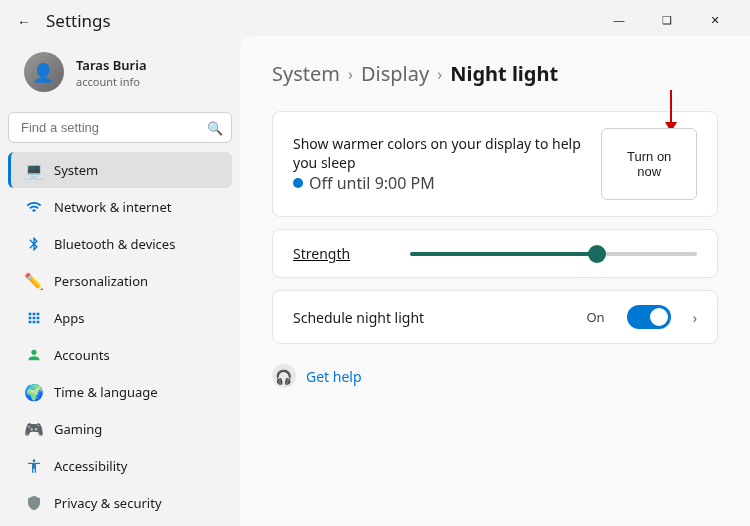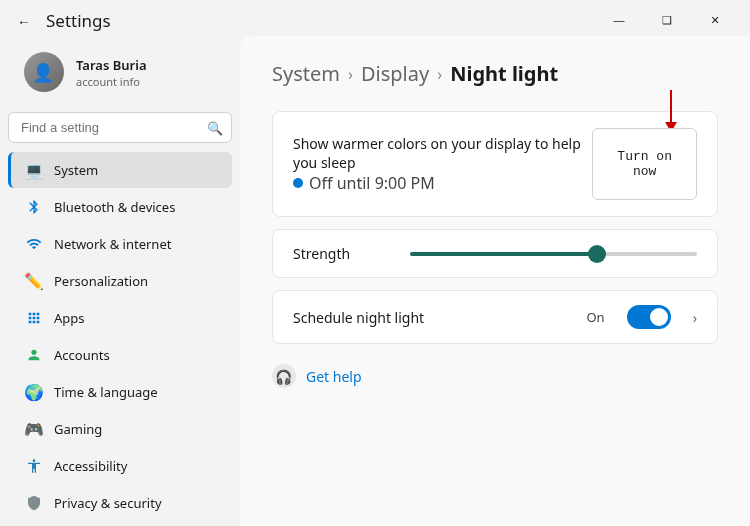--- a/index.html
+++ b/index.html
@@ -235,21 +235,20 @@
     }
     .turn-on-btn {
       padding: 20px 18px;
       border: 1px solid #d0d0d0;
       border-radius: 6px;
       background: white;
       font-size: 13px;
       cursor: pointer;
       color: #1a1a1a;
       position: relative;
-      font-family: Liberation Mono, monospace;
     }
 
     
     .arrow-container {
       position: relative;
       display: inline-block;
     }
     .red-arrow {
       position: absolute;
       top: -38px;
@@ -275,20 +274,21 @@
     
     .strength-row {
       display: flex;
       align-items: center;
       justify-content: space-between;
       padding: 14px 20px;
       background: white;
       border-radius: 8px;
       margin-bottom: 12px;
       border: 1px solid #e5e5e5;
+      text-decoration: underline;
     }
     .strength-label { font-size: 14px; color: #1a1a1a; }
     .strength-slider-wrap {
       flex: 1;
       margin-left: 60px;
       display: flex;
       align-items: center;
     }
     .strength-track {
       flex: 1;
@@ -423,34 +423,34 @@
       <input class="search-input" type="text" placeholder="Find a setting" style="">
       <span class="search-icon-wrap">🔍</span>
     </div>
 
     <nav>
       <div class="nav-item active">
         <span class="nav-icon icon-system">💻</span>
         <span class="nav-label">System</span>
       </div>
       <div class="nav-item">
+        <span class="nav-icon">
+          <svg width="16" height="16" viewBox="0 0 24 24" fill="#0078d4">
+              <path d="M1 9l2 2c4.97-4.97 13.03-4.97 18 0l2-2C16.93 2.93 7.08 2.93 1 9zm8 8l3 3 3-3a4.237 4.237 0 0 0-6 0zm-4-4 2 2a7.074 7.074 0 0 1 10 0l2-2C15.14 9.14 8.87 9.14 5 13z"></path>
+            </svg>
+        </span>
+        <span class="nav-label">Network &amp; internet</span>
+      </div>
+      <div class="nav-item">
         <span class="nav-icon icon-bt">
           <svg width="16" height="16" viewBox="0 0 24 24" fill="#0078d4">
               <path d="M17.71 7.71L12 2h-1v7.59L6.41 5 5 6.41 10.59 12 5 17.59 6.41 19 11 14.41V22h1l5.71-5.71-4.3-4.29 4.3-4.29zM13 5.83l1.88 1.88L13 9.59V5.83zm1.88 10.46L13 18.17v-3.76l1.88 1.88z"></path>
             </svg>
         </span>
         <span class="nav-label">Bluetooth &amp; devices</span>
-      </div>
-      <div class="nav-item">
-        <span class="nav-icon">
-          <svg width="16" height="16" viewBox="0 0 24 24" fill="#0078d4">
-              <path d="M1 9l2 2c4.97-4.97 13.03-4.97 18 0l2-2C16.93 2.93 7.08 2.93 1 9zm8 8l3 3 3-3a4.237 4.237 0 0 0-6 0zm-4-4 2 2a7.074 7.074 0 0 1 10 0l2-2C15.14 9.14 8.87 9.14 5 13z"></path>
-            </svg>
-        </span>
-        <span class="nav-label">Network &amp; internet</span>
       </div>
       <div class="nav-item">
         <span class="nav-icon icon-personal">✏️</span>
         <span class="nav-label">Personalization</span>
       </div>
       <div class="nav-item">
         <span class="nav-icon icon-apps">
           <svg width="16" height="16" viewBox="0 0 24 24" fill="#0078d4">
               <path d="M4 8h4V4H4v4zm6 12h4v-4h-4v4zm-6 0h4v-4H4v4zm0-6h4v-4H4v4zm6 0h4v-4h-4v4zm6-10v4h4V4h-4zm-6 4h4V4h-4v4zm6 6h4v-4h-4v4zm0 6h4v-4h-4v4z"></path>
             </svg>

